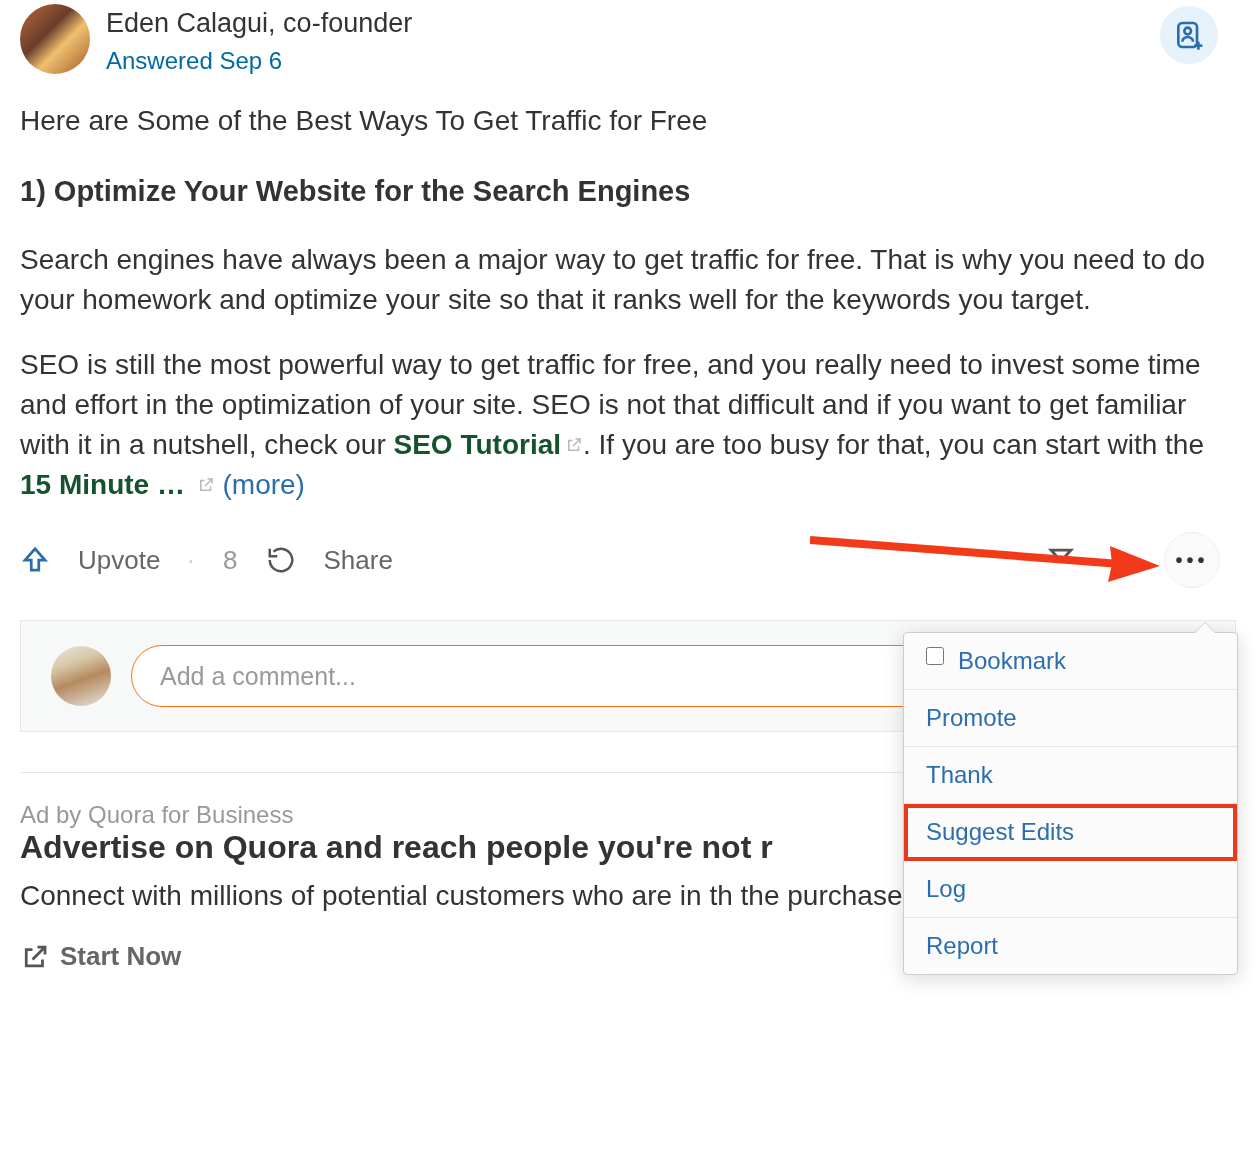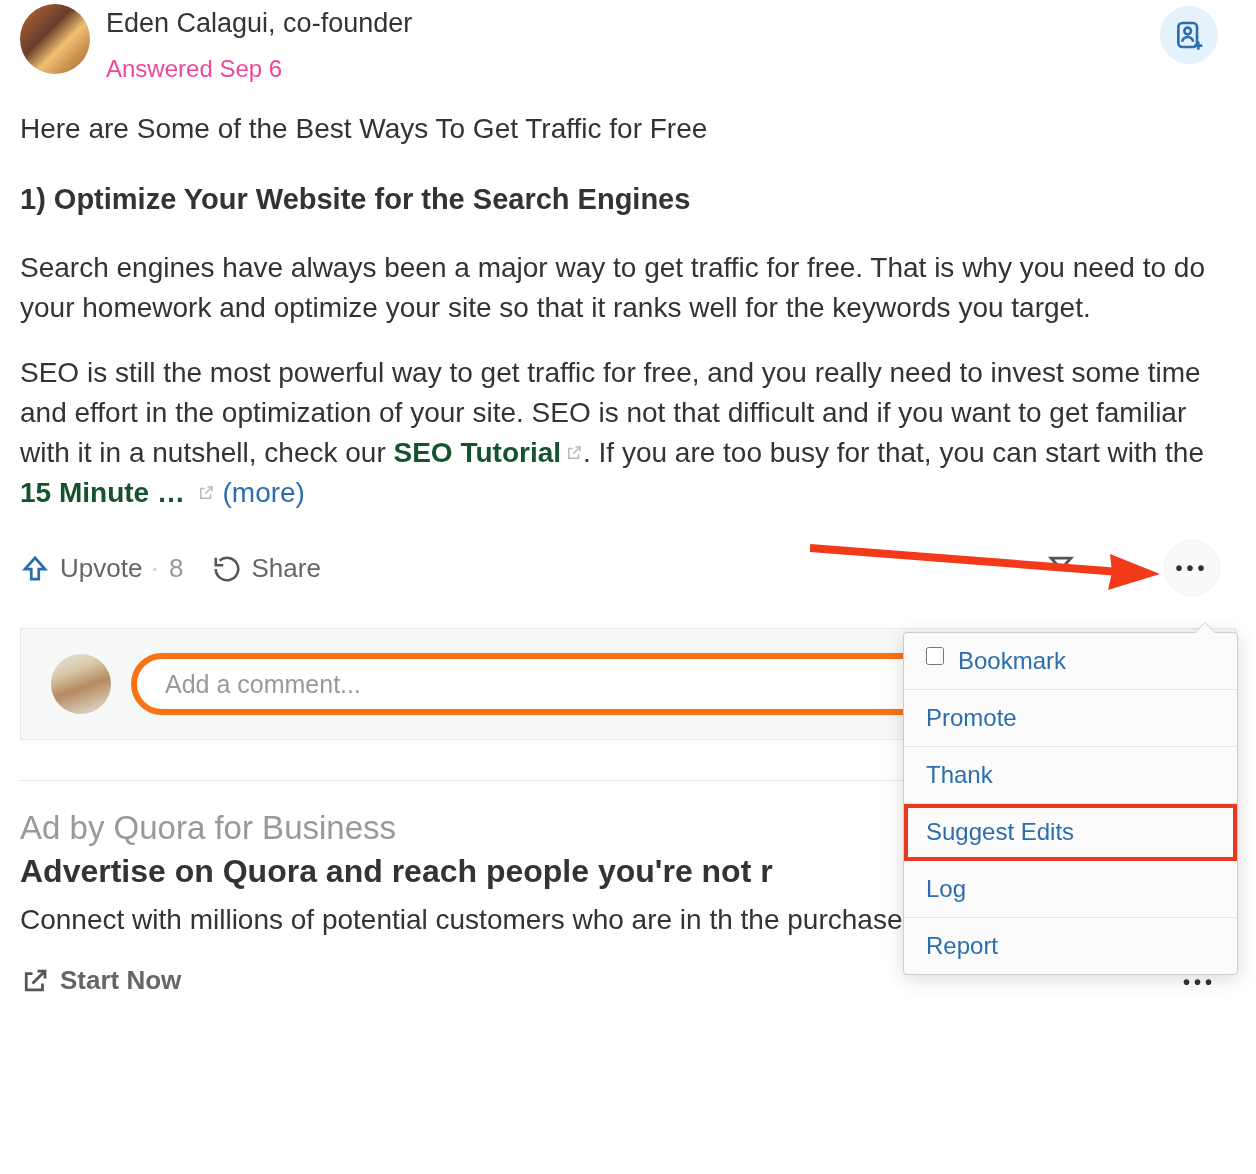--- a/index.html
+++ b/index.html
@@ -3,51 +3,51 @@
 <meta charset="utf-8">
 <style>
   * { box-sizing: border-box; margin: 0; padding: 0; }
   body { font-family: -apple-system, BlinkMacSystemFont, "Segoe UI", Helvetica, Arial, sans-serif; width: 1256px; background: #fff; color: #333; padding: 0 20px 60px 20px; }
 
   .answer-header { display: flex; align-items: flex-start; padding-top: 4px; position: relative; }
   .avatar { width: 70px; height: 70px; border-radius: 50%; background: linear-gradient(135deg,#b86a3a 0%,#6a3d2a 40%,#f0c070 60%,#a05a2a 100%); flex-shrink: 0; margin-right: 16px; }
   .avatar-small { width: 60px; height: 60px; border-radius: 50%; background: linear-gradient(160deg,#e8e6e0 0%, #d8c8a8 30%, #b58a60 55%, #e8e6e0 100%); flex-shrink: 0; margin-right: 20px; }
   .author-line { padding-top: 4px; }
   .author-name { font-size: 27px; color: #333; }
-  .answered-line { font-size: 24px; color: #ec4899; margin-top: 16px; }
+  .answered-line { font-size: 24px; color: #0369a1; margin-top: 8px; }
 
   .follow-badge { position: absolute; right: 18px; top: 6px; width: 58px; height: 58px; border-radius: 50%; background: #e6f2fb; display: flex; align-items: center; justify-content: center; }
   .follow-badge svg { width: 32px; height: 32px; fill: none; stroke: #2b6dad; stroke-width: 2; }
 
   .answer-body { font-size: 28px; line-height: 1.42; color: #333; margin-top: 26px; }
   .answer-body p { margin-bottom: 26px; margin-top: 14px; }
   .answer-body .heading { font-weight: 700; font-size: 29px; margin-top: 30px; margin-bottom: 28px; }
   .link { color: #14532d; font-weight: 700; }
   .ext-icon { display: inline-block; margin-left: 4px; color: #b0b0b0; }
   .more-link { color: #2b6dad; cursor: pointer; }
 
   .action-bar { display: flex; align-items: center; font-size: 26px; color: #666; margin-top: 8px; position: relative; height: 60px; }
-  .action { display: flex; align-items: flex-end; margin-right: 28px; cursor: pointer; }
+  .action { display: flex; align-items: flex-start; margin-right: 28px; cursor: pointer; gap: 18px; }
   .action svg { width: 30px; height: 30px; margin-right: 10px; }
   .upvote-count { color: #999; margin-left: 6px; }
   .dot-sep { color: #ccc; margin: 0 4px 0 8px; }
 
   .downvote { position: absolute; right: 160px; top: 10px; }
   .more-dots { position: absolute; right: 16px; top: 2px; width: 56px; height: 56px; border-radius: 50%; background: #fafafa; border: 1px solid #eee; display: flex; align-items: center; justify-content: center; cursor: pointer; }
   .more-dots .dots { letter-spacing: 4px; font-size: 20px; color: #333; font-weight: 700; }
 
   .arrow-annotation { position: absolute; right: 76px; top: 4px; width: 350px; height: 56px; pointer-events: none; }
 
   .comment-box { background: #f7f8f8; border: 1px solid #e8e8e8; margin-top: 30px; padding: 24px 30px; display: flex; align-items: center; }
-  .comment-input { flex: 1; height: 62px; border-radius: 32px; border: 6px solid #f97316; background: #fff; padding: 0 28px; font-size: 25px; color: #999; display: flex; align-items: center; }
+  .comment-input { flex: 1; height: 62px; border-radius: 32px; border: 1px solid #f97316; background: #fff; padding: 0 28px; font-size: 25px; color: #999; display: flex; align-items: center; }
 
   .divider { border-top: 1px solid #e6e6e6; margin-top: 40px; }
 
   .ad-block { margin-top: 28px; position: relative; }
-  .ad-by { color: #999; font-size: 33px; margin-bottom: 6px; }
+  .ad-by { color: #999; font-size: 24px; margin-bottom: 0; }
   .ad-title { font-size: 32px; font-weight: 700; margin-bottom: 10px; }
   .ad-desc { font-size: 28px; line-height: 1.45; }
   .start-now { display: flex; align-items: flex-end; margin-top: 24px; font-size: 26px; color: #666; font-weight: 600; cursor: pointer; }
   .start-now svg { width: 30px; height: 30px; margin-right: 10px; }
 
   .bottom-dots { position: absolute; right: 20px; bottom: 2px; letter-spacing: 4px; font-size: 20px; color: #333; font-weight: 700; cursor: pointer; }
 
   .dropdown { position: absolute; right: 18px; top: 632px; width: 335px; background: #fbfbfb; border: 1px solid #ccc; border-radius: 4px; box-shadow: 0 4px 20px rgba(0,0,0,0.15); z-index: 10; }
   .dropdown::before { content: ""; position: absolute; top: -10px; right: 22px; width: 0; height: 0; border-left: 10px solid transparent; border-right: 10px solid transparent; border-bottom: 10px solid #fbfbfb; filter: drop-shadow(0 -1px 0 #ccc); }
   .dropdown-item { padding: 14px 22px; font-size: 24px; color: #2b6dad; border-bottom: 1px solid #e6e6e6; cursor: pointer; display: flex; align-items: flex-start; }

